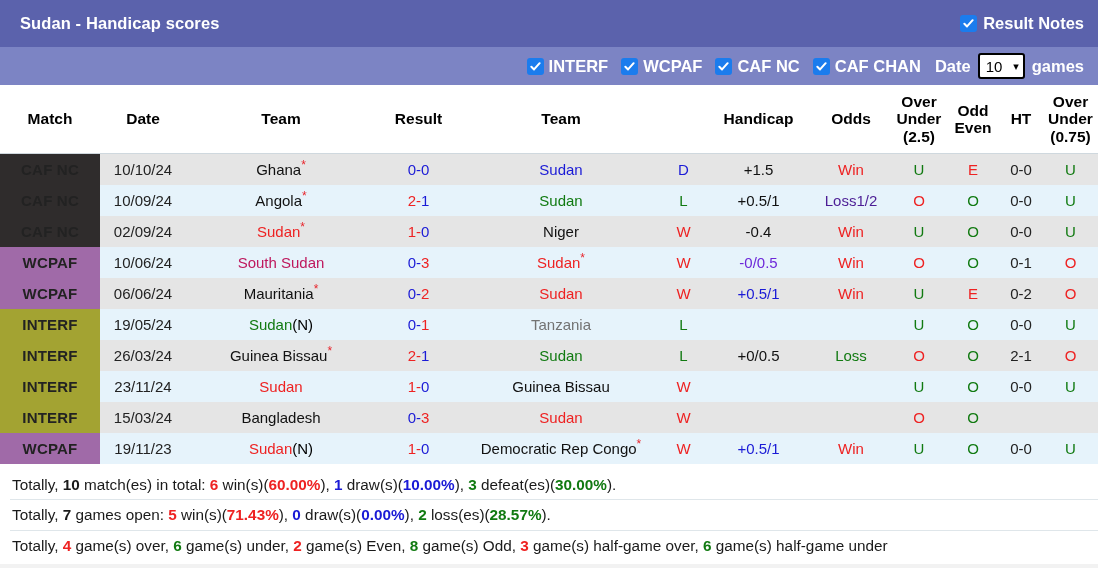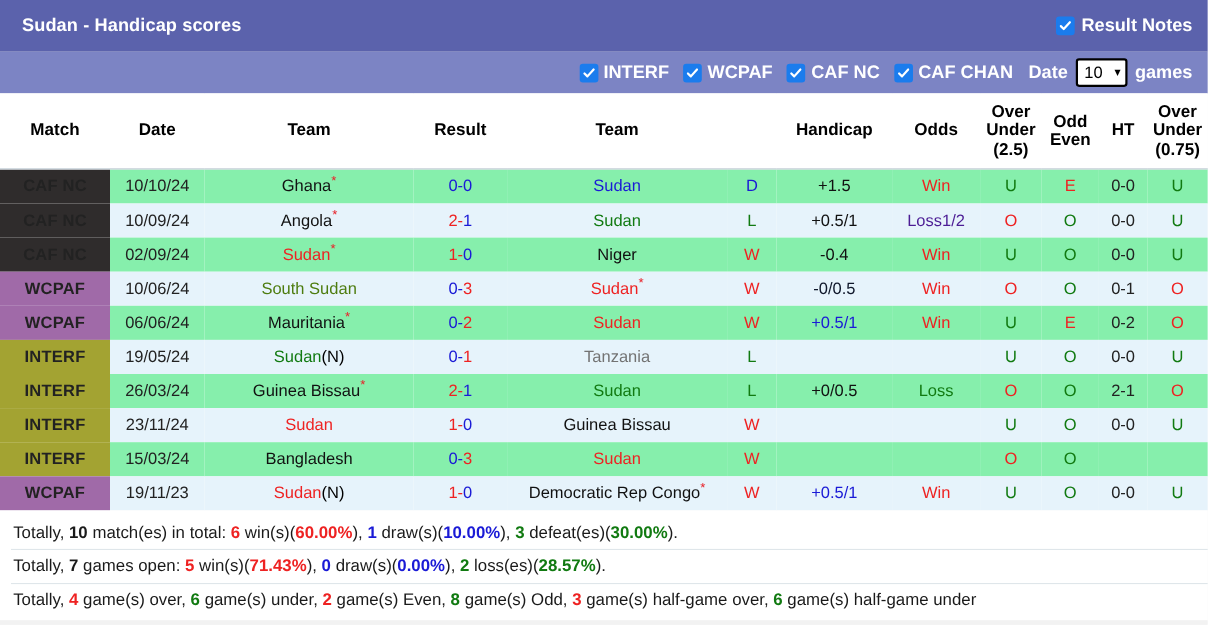--- a/index.html
+++ b/index.html
@@ -71,21 +71,21 @@
   table.scores th{
     background:#ffffff;color:#000000;
     font-size:15.5px;font-weight:bold;
     padding:8px 2px;vertical-align:middle;line-height:1.12;
     border-bottom:1px solid #cfd8de;
   }
   table.scores td{
     font-size:15px;color:#222222;text-align:center;
     padding:0;height:31px;vertical-align:middle;white-space:nowrap;
   }
-  tr.r-odd td{background:#86efac;}
+  tr.r-odd td{background:#e5e5e5;}
   tr.r-even td{background:#e6f3fb;}
 
   td.badge{
     color:#ffffff;font-weight:bold;font-size:15px;
     text-align:center;letter-spacing:.2px;
   }
   td.date{color:#222;font-size:14.6px;}
   td.teamL{text-align:right;padding-right:12px;}
   td.teamR{text-align:left;padding-left:12px;}
   .star{color:#e8252c;font-size:12px;vertical-align:super;line-height:0;}
@@ -263,25 +263,25 @@
           <td style="color:#111111">-0.4</td>
           <td style="color:#ee2222">Win</td>
           <td style="color:#117a11">U</td>
           <td style="color:#117a11">O</td>
           <td>0-0</td>
           <td style="color:#117a11">U</td>
         </tr>
         <tr class="r-even">
           <td class="badge" style="background:#a06aa8">WCPAF</td>
           <td class="date">10/06/24</td>
-          <td class="teamL"><span style="color:#4d7c0f">South Sudan</span></td>
+          <td class="teamL"><span style="color:#be185d">South Sudan</span></td>
           <td><span style="color:#1a1ad6">0</span><span style="color:#1a1ad6">-</span><span style="color:#ee2222">3</span></td>
           <td class="teamR"><span style="color:#ee2222">Sudan</span><span class="star">*</span></td>
           <td style="color:#ee2222">W</td>
-          <td style="color:#0f172a">-0/0.5</td>
+          <td style="color:#6d28d9">-0/0.5</td>
           <td style="color:#ee2222">Win</td>
           <td style="color:#ee2222">O</td>
           <td style="color:#117a11">O</td>
           <td>0-1</td>
           <td style="color:#ee2222">O</td>
         </tr>
         <tr class="r-odd">
           <td class="badge" style="background:#a06aa8">WCPAF</td>
           <td class="date">06/06/24</td>
           <td class="teamL"><span style="color:#111111">Mauritania</span><span class="star">*</span></td>

